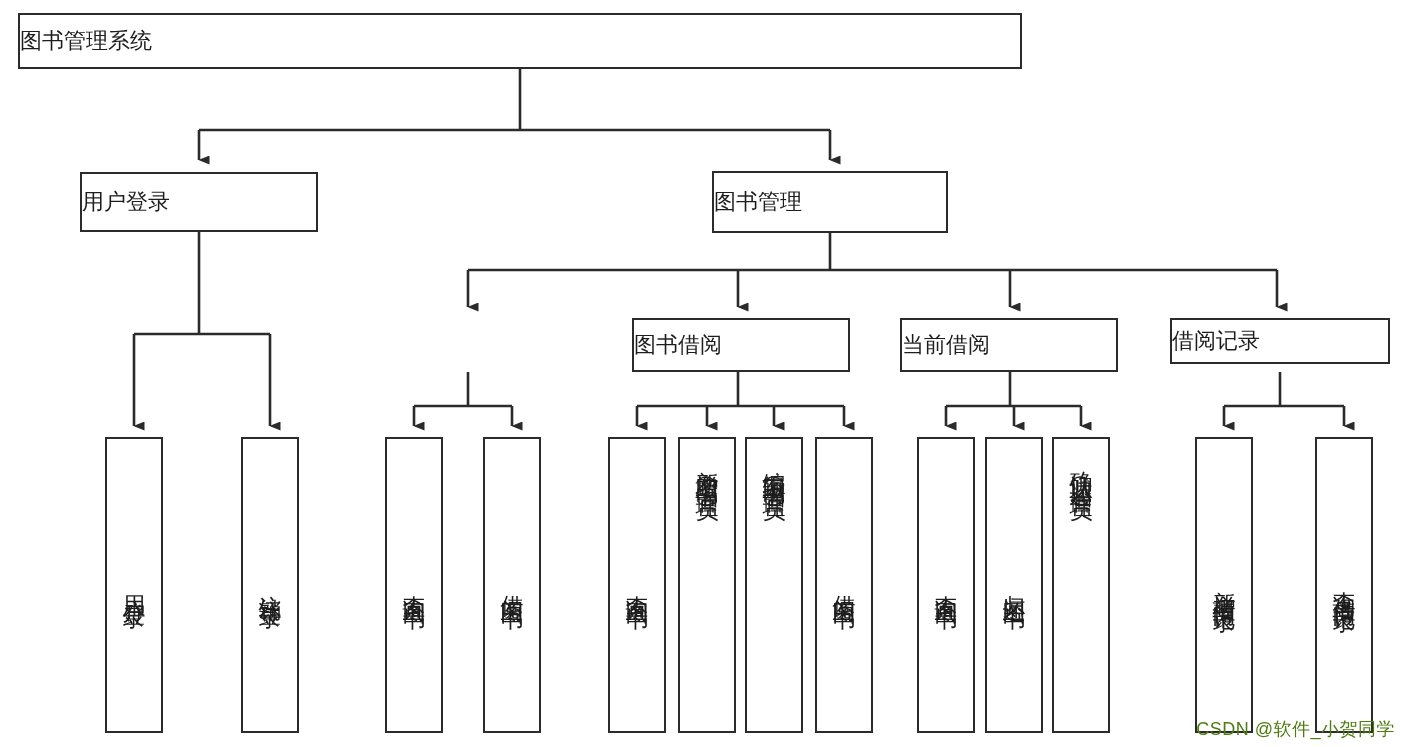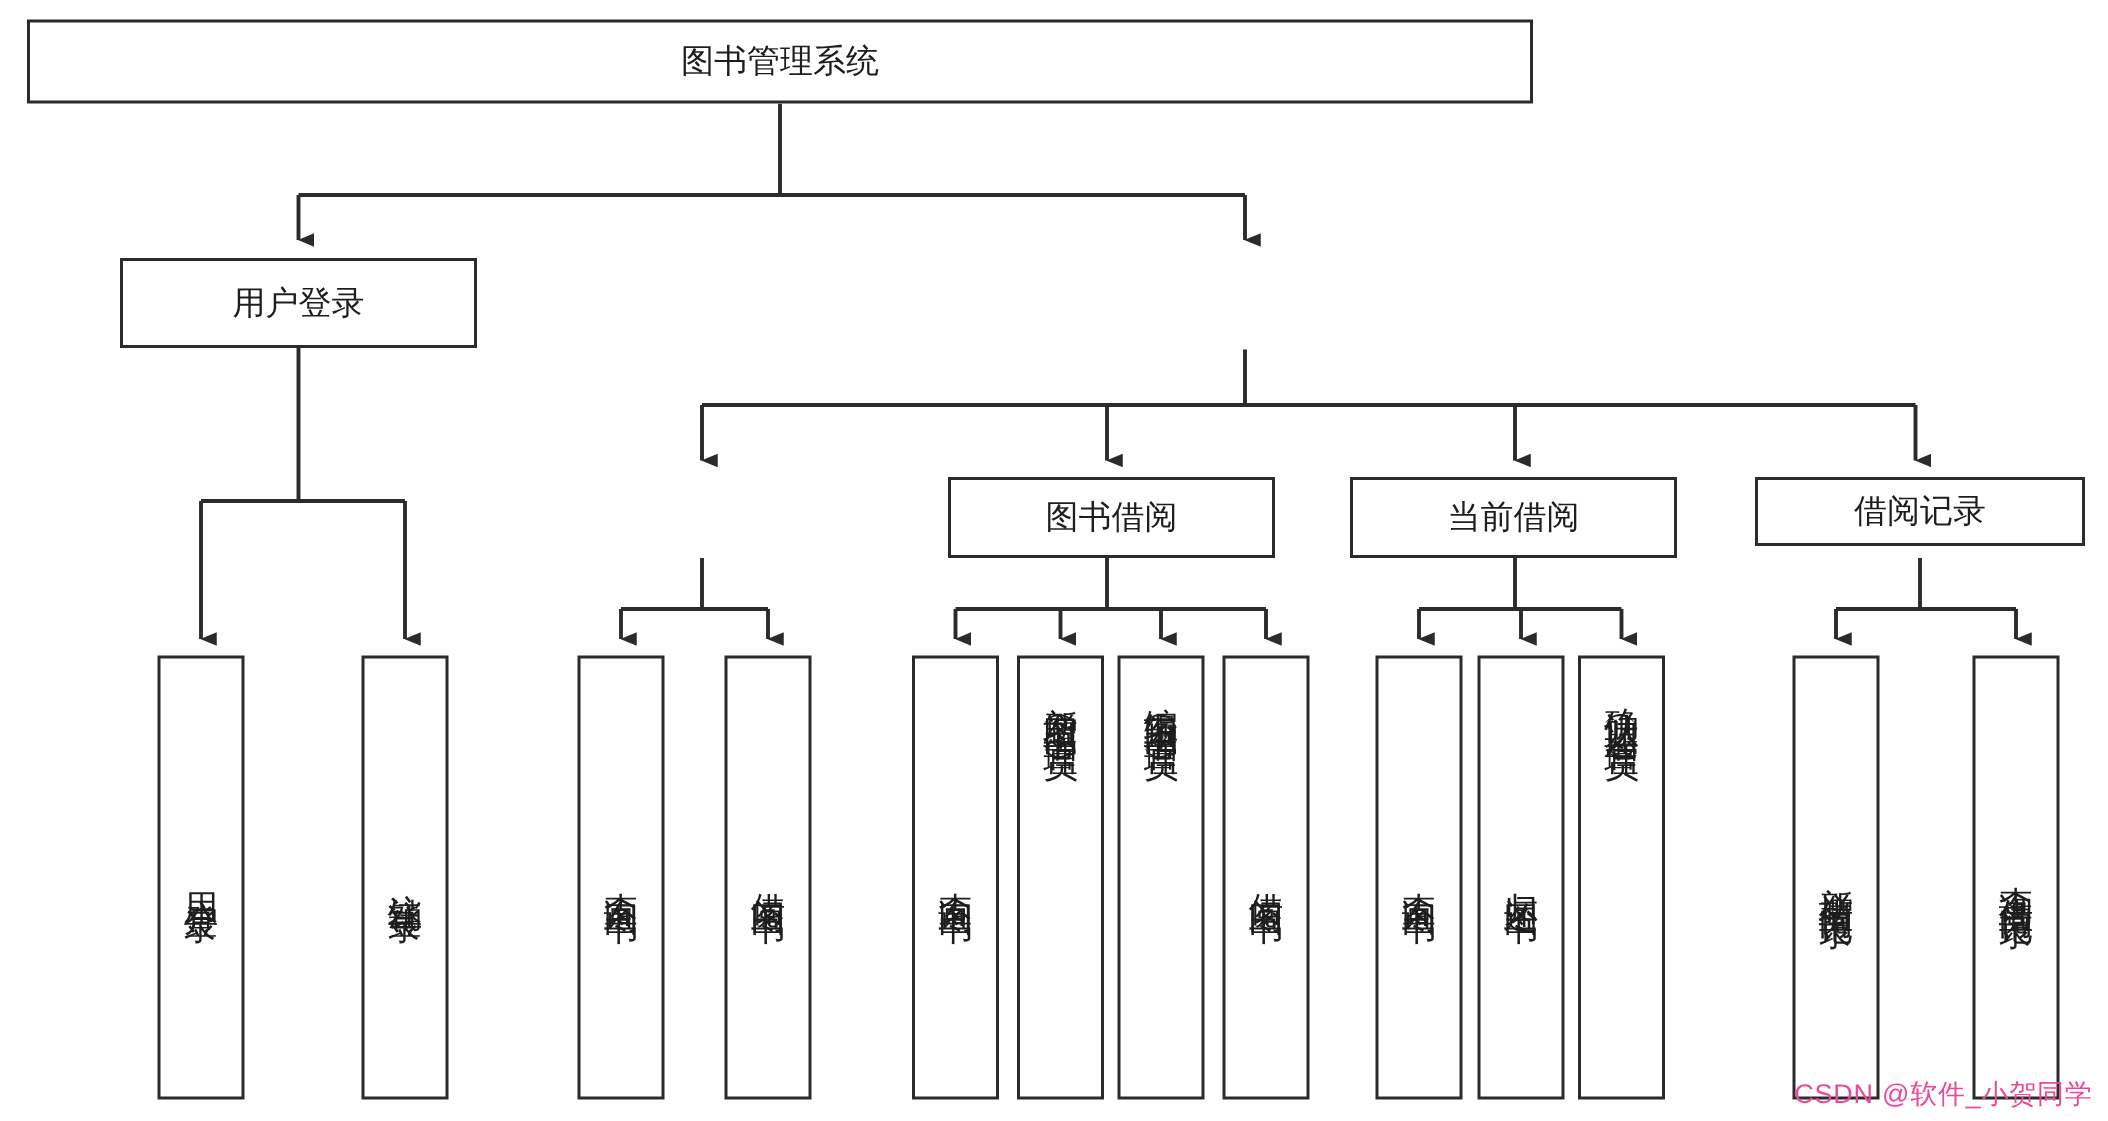--- a/index.html
+++ b/index.html
@@ -26,21 +26,20 @@
     width: 1405px;
     height: 747px;
   }
   .node-box {
     position: absolute;
     box-sizing: border-box;
     background: #ffffff;
     border: 2px solid #2b2b2b;
     display: flex;
     align-items: center;
-    justify-content: center;
     overflow: hidden;
   }
   .node-label {
     color: #1d1d1d;
     white-space: nowrap;
     line-height: 1.08;
     letter-spacing: 0px;
   }
   .node-box.horizontal .node-label {
     writing-mode: horizontal-tb;
@@ -60,21 +59,21 @@
   }
   .node-box.vertical.centered {
     align-items: center;
     padding-top: 0;
   }
   .watermark {
     position: absolute;
     right: 10px;
     bottom: 6px;
     font-size: 18px;
-    color: #ec4899;
+    color: #4d7c0f;
     letter-spacing: 0.5px;
     white-space: nowrap;
     pointer-events: none;
   }
 </style>
 </head>
 <body>
 
 <div id="diagram-root">
 
@@ -140,20 +139,23 @@
     </g>
   </svg>
 
   <div class="node-box horizontal" style="left:18px; top:13px; width:1004px; height:56px;">
     <span class="node-label">图书管理系统</span>
   </div>
 
   <div class="node-box horizontal" style="left:80px; top:172px; width:238px; height:60px;">
     <span class="node-label">用户登录</span>
   </div>
+  <div class="node-box horizontal" style="left:712px; top:171px; width:236px; height:62px;">
+    <span class="node-label">图书管理</span>
+  </div>
 
   <div class="node-box horizontal" style="left:900px; top:318px; width:218px; height:54px;">
     <span class="node-label">当前借阅</span>
   </div>
   <div class="node-box horizontal" style="left:632px; top:318px; width:218px; height:54px;">
     <span class="node-label">图书借阅</span>
   </div>
   <div class="node-box horizontal" style="left:1170px; top:318px; width:220px; height:46px;">
     <span class="node-label">借阅记录</span>
   </div>

